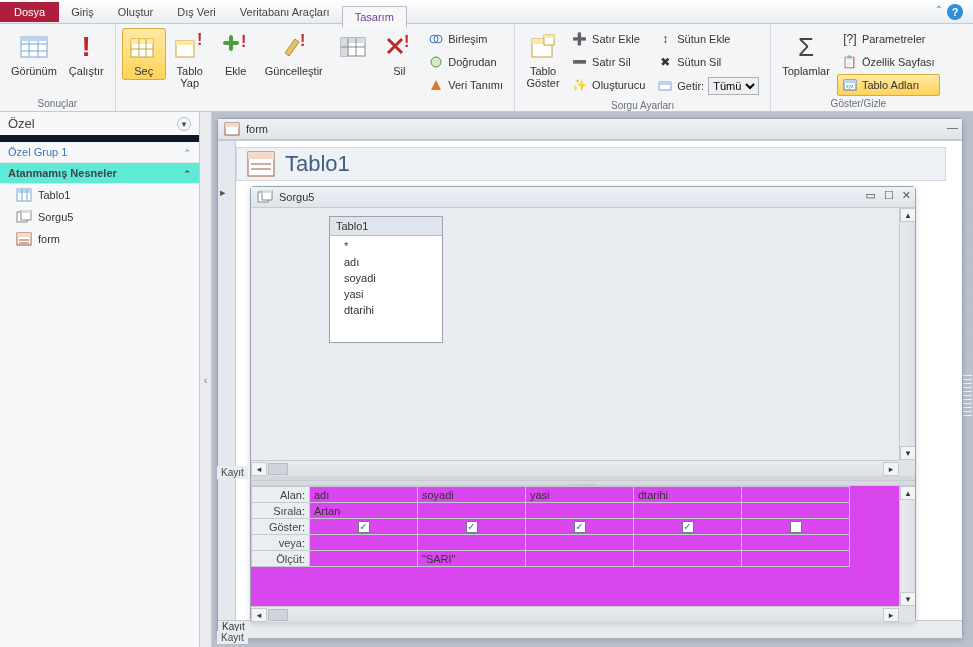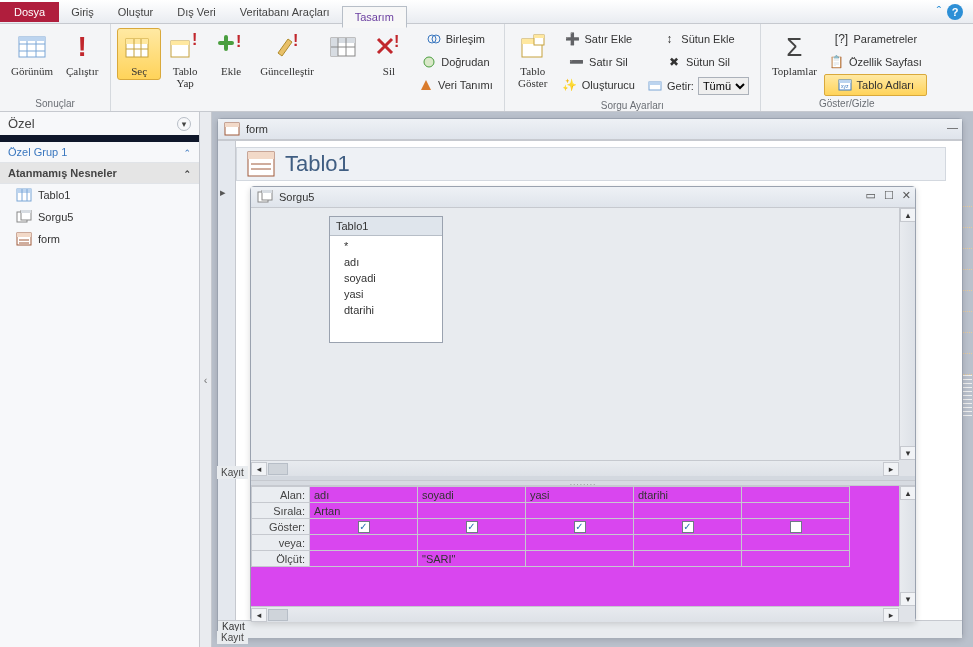--- a/index.html
+++ b/index.html
@@ -15,37 +15,37 @@
 .chev { color: #2d8fd6; font-size: 13px; }
 
 
 .ribbon { display: flex; height: 88px; background: #f4f5f7; border-bottom: 1px solid #c6c9cf; }
 .group { border-right: 1px solid #d5d9de; padding: 4px 6px 0 6px; display: flex; flex-direction: column; justify-content: space-between; }
 .group-label { text-align: center; font-size: 10px; color: #6b6f75; padding: 2px 0; }
 .group-body { display: flex; gap: 2px; align-items: flex-start; }
 .btn-lg { display: flex; flex-direction: column; align-items: center; padding: 2px 4px; min-width: 44px; cursor: pointer; border: 1px solid transparent; border-radius: 3px; }
 .btn-lg.selected { background: linear-gradient(#ffe9a3, #ffd35a); border: 1px solid #d9a93c; }
 .btn-lg .ico { width: 32px; height: 32px; display: flex; align-items: center; justify-content: center; font-size: 22px; }
-.btn-lg .lbl { font-size: 11px; color: #333; text-align: center; line-height: 12px; padding-top: 2px; font-family: Liberation Serif, serif; }
+.btn-lg .lbl { font-size: 11px; color: #333; text-align: center; line-height: 12px; padding-top: 2px; }
 .stack { display: flex; flex-direction: column; gap: 1px; }
-.btn-sm { display: flex; align-items: center; gap: 4px; padding: 2px 4px; cursor: pointer; font-size: 11px; white-space: nowrap; border: 1px solid transparent; border-radius: 2px; justify-content: center; }
+.btn-sm { display: flex; align-items: center; gap: 4px; padding: 2px 4px; cursor: pointer; font-size: 11px; white-space: nowrap; border: 1px solid transparent; border-radius: 2px; }
 .btn-sm.selected { background: linear-gradient(#ffe9a3, #ffd35a); border: 1px solid #d9a93c; }
 .btn-sm .ico-s { width: 16px; height: 16px; display: flex; align-items: center; justify-content: center; font-size: 12px; }
 .combo { display: flex; align-items: center; gap: 4px; }
 .combo select { font-size: 11px; height: 18px; border: 1px solid #abb1ba; }
 
 
 svg { display: block; }
 
 
 .main { display: flex; height: calc(647px - 24px - 88px); }
 .nav { width: 200px; border-right: 1px solid #c6c9cf; background: #f7f8fa; }
 .nav-header { display: flex; align-items: center; justify-content: space-between; padding: 4px 8px; border-bottom: 7px solid #0f172a; font-size: 13px; color: #444; }
 .nav-section { padding: 4px 8px; border-bottom: 1px solid #e1e4e8; color: #3a77bf; font-weight: 500; display: flex; justify-content: space-between; align-items: flex-end; }
-.nav-section.active { background: #e5e5e5; color: #444; font-weight: bold; gap: 45px; }
+.nav-section.active { background: #5eead4; color: #444; font-weight: bold; gap: 45px; }
 .nav-item { display: flex; align-items: center; gap: 6px; padding: 4px 8px 4px 16px; cursor: pointer; }
 .nav-item .ni-ico { width: 16px; height: 14px; }
 
 .vspacer { width: 12px; background: #e9ebef; border-right: 1px solid #c6c9cf; display: flex; align-items: center; justify-content: center; cursor: pointer; }
 .vspacer::after { content: '‹'; color: #777; }
 
 .workspace { flex: 1; background: #bac1cc; position: relative; overflow: hidden; }
 
 
 .mdi { position: absolute; background: #e6eaf0; border: 1px solid #9aa2af; border-radius: 4px; box-shadow: 0 2px 6px rgba(0,0,0,.15); }

